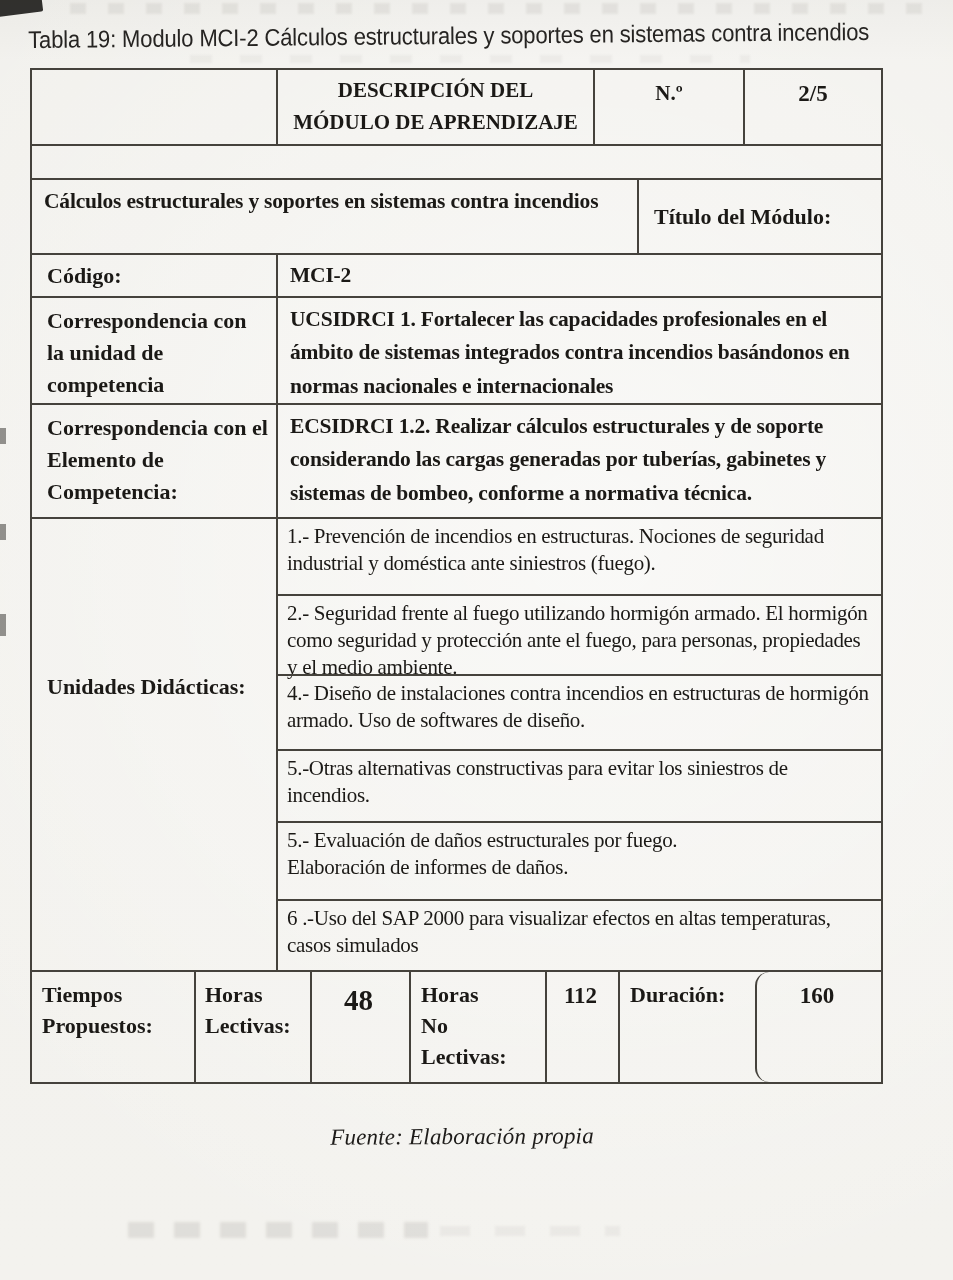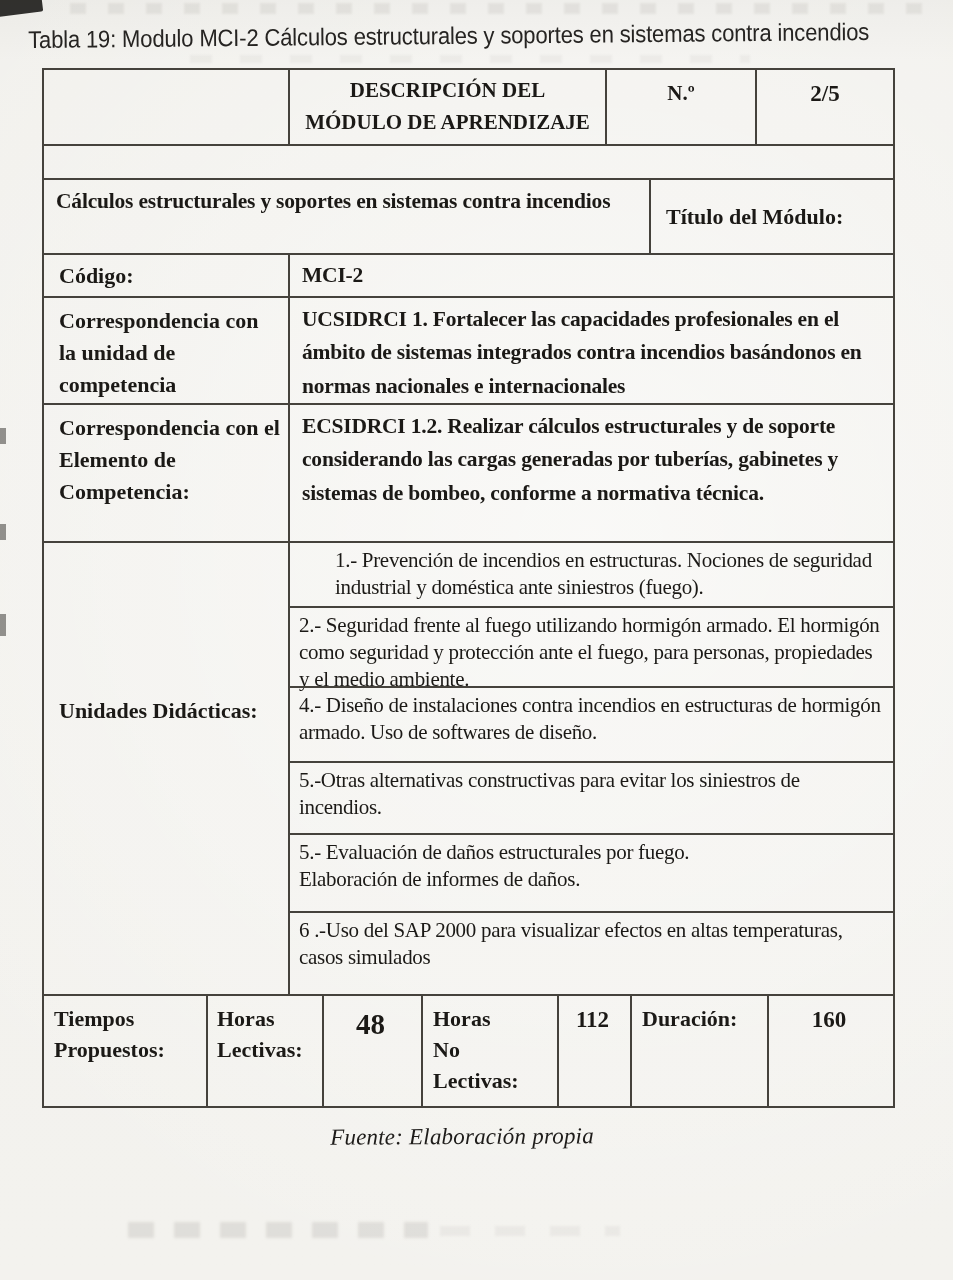--- a/index.html
+++ b/index.html
@@ -34,61 +34,61 @@
   
   .doc-caption{
     position:absolute;left:28px;top:26px;width:980px;
     font-family:"Liberation Sans", sans-serif;
     font-size:24px;letter-spacing:-.2px;color:#262422;
     transform:rotate(-0.55deg) scaleX(0.92);transform-origin:left top;
     white-space:nowrap;
   }
   
   .module-table{
-    position:absolute;left:42px;top:68px;width:853px;
+    position:absolute;left:30px;top:68px;width:853px;
     border:2px solid #45423c;
     box-sizing:border-box;
   }
   .row{display:flex;box-sizing:border-box;border-top:2px solid #45423c;}
   .row:first-child{border-top:none;}
   .cell{box-sizing:border-box;border-left:2px solid #45423c;overflow:hidden;}
   .cell:first-child{border-left:none;}
   .r-header{height:74px;}
   .r-spacer{height:34px;}
   .r-titulo{height:75px;}
   .r-codigo{height:43px;}
   .r-corr1{height:107px;}
-  .r-corr2{height:138px;}
+  .r-corr2{height:114px;}
   .r-units{height:453px;}
   .r-times{height:112px;}
   .label-col{width:244px;flex:none;padding:7px 8px 0 15px;font-weight:bold;font-size:22px;line-height:1.45;}
   .content{flex:1;padding:5px 10px 0 12px;font-weight:bold;font-size:21.5px;line-height:1.55;letter-spacing:-.2px;white-space:pre-line;}
   .vcenter{display:flex;align-items:center;padding-top:0;}
   
   .h-empty{width:244px;flex:none;}
   .h-desc{width:317px;flex:none;text-align:center;font-weight:bold;font-size:21px;line-height:1.5;padding:5px 10px 0 10px;}
   .h-num{width:150px;flex:none;text-align:center;font-weight:bold;font-size:21px;padding-top:11px;}
   .h-page{flex:1;text-align:center;font-weight:bold;font-size:23px;padding-top:11px;}
   
   .units-label{padding-top:152px;}
   .units-stack{flex:1;display:flex;flex-direction:column;border-left:2px solid #45423c;box-sizing:border-box;}
   .unit-cell{box-sizing:border-box;border-top:2px solid #45423c;padding:4px 6px 0 9px;
     font-size:21px;line-height:1.28;letter-spacing:-.3px;white-space:pre-line;}
   .unit-cell:first-child{border-top:none;}
-  .u1{height:63px;margin-left:36px;} .u2{height:80px;} .u3{height:75px;} .u4{height:72px;} .u5{height:78px;} .u6{flex:1;}
+  .u1{height:75px;} .u2{height:80px;} .u3{height:75px;} .u4{height:72px;} .u5{height:78px;} .u6{flex:1;}
   
   .tc{box-sizing:border-box;border-left:2px solid #45423c;font-weight:bold;font-size:22px;line-height:1.4;padding:8px 4px 0 10px;white-space:pre-line;}
   .tc:first-child{border-left:none;}
   .tc-l1{width:162px;flex:none;}
   .tc-l2{width:116px;flex:none;padding-left:9px;}
   .tc-v1{width:99px;flex:none;text-align:center;font-size:29px;padding-left:0;}
   .tc-l3{width:136px;flex:none;}
   .tc-v2{width:73px;flex:none;text-align:center;font-size:23px;padding-left:0;}
   .tc-l4{width:137px;flex:none;}
-  .tc-v3{flex:1;text-align:center;font-size:23px;padding-left:0;}
+  .tc-v3{flex:1;text-align:center;font-size:23px;padding-left:0;border-radius:14px;}
   
   .source-note{
     position:absolute;left:42px;top:1124px;width:840px;text-align:center;
     font-style:italic;font-size:23px;letter-spacing:.2px;color:#1e1c1a;
     transform:rotate(-0.3deg);
   }
 </style>
 </head>
 <body>
 

